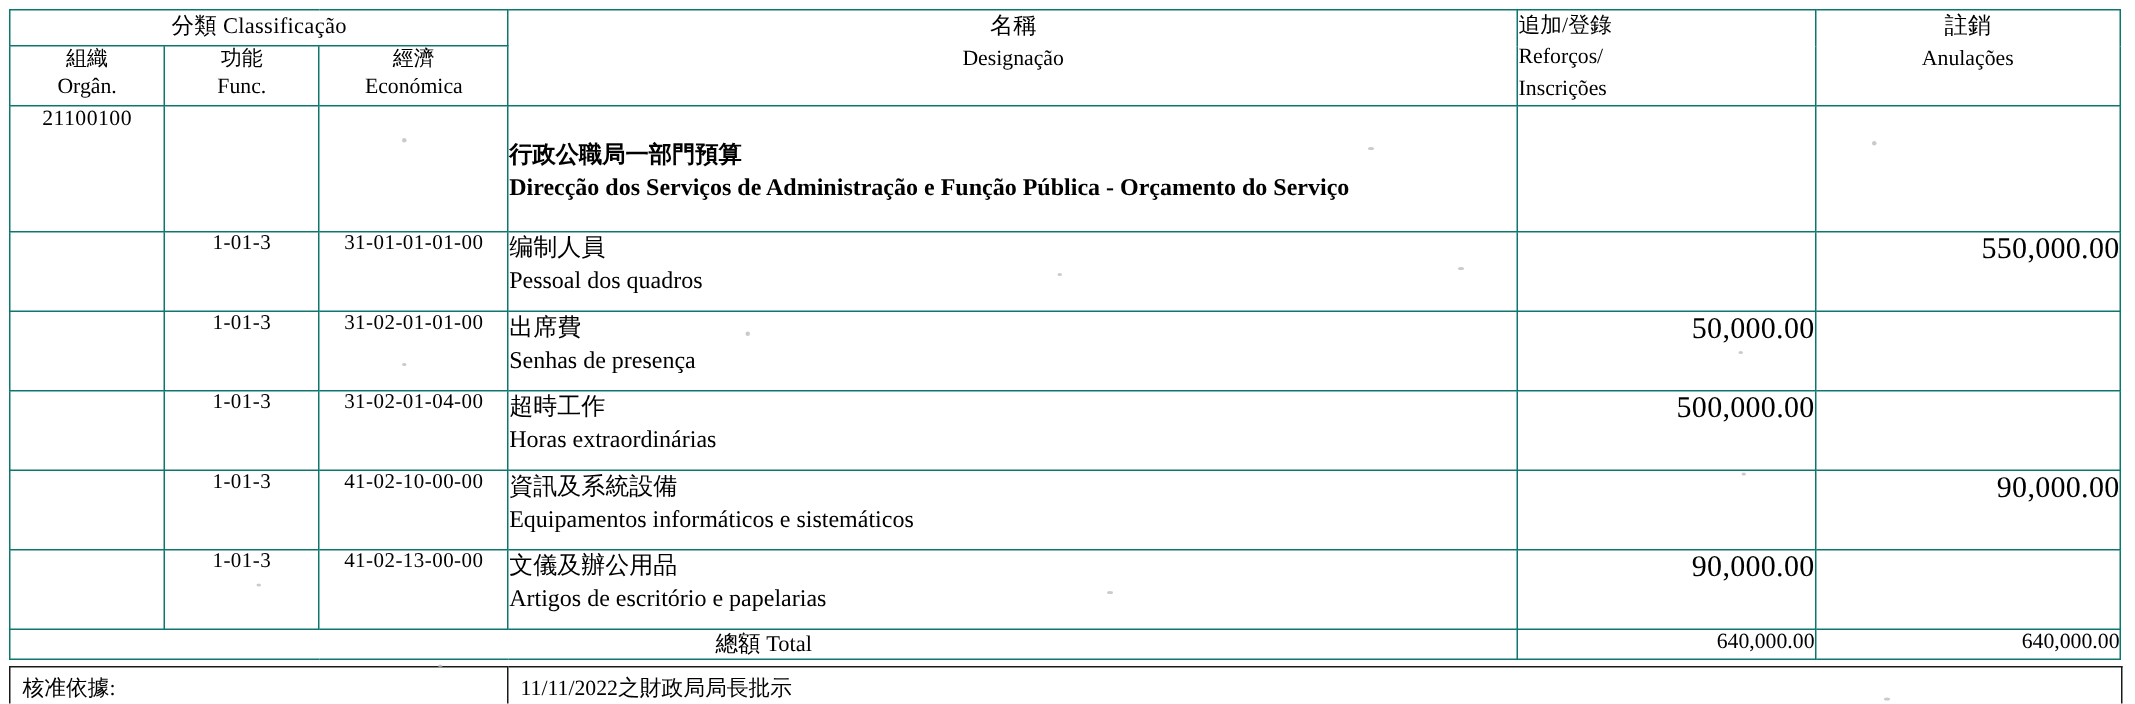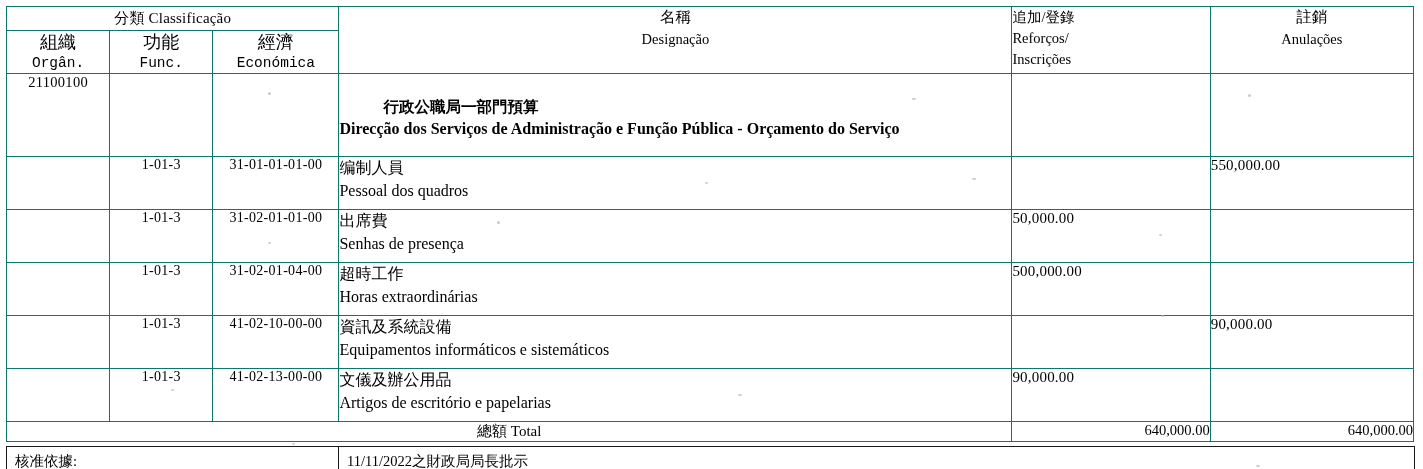--- a/index.html
+++ b/index.html
@@ -40,22 +40,22 @@
     height: 23px;
     line-height: 23px;
     letter-spacing: 0.2px;
   }
   .hdr-cell {
     text-align: center;
     font-size: 14.5px;
     line-height: 1.28;
     padding: 3px 2px 5px 2px;
   }
-  .hdr-cell .zh { font-size: 18px; }
-  .hdr-cell .pt { font-style: normal; font-family: Liberation Mono, monospace; }
+  .hdr-cell .zh { font-size: 14px; }
+  .hdr-cell .pt { font-style: normal; }
   .hdr-tall {
     text-align: center;
     font-size: 15px;
     vertical-align: middle;
   }
   .hdr-tall .zh { display: block; font-size: 15.5px; margin-bottom: 3px; }
   .hdr-tall .pt { display: block; font-size: 14.5px; }
   .hdr-three {
     text-align: left;
     font-size: 14.5px;
@@ -79,24 +79,25 @@
     padding-top: 26px;
   }
   .desig-cell {
     padding: 6px 0 6px 10px;
     font-size: 14.5px;
     line-height: 1.42;
   }
   .desig-cell .zh { font-size: 16px; }
   .desig-cell .pt { font-size: 16px; }
   .title-row .desig-cell { padding-top: 22px; padding-bottom: 16px; }
-  .title-row .zh { font-weight: bold; font-size: 15.5px; margin-left: 44px; }
+  .title-row .zh { font-weight: bold; font-size: 15.5px; }
   .title-row .pt { font-weight: bold; }
   .num-cell {
-    font-size: 15px;
+    text-align: right;
+    font-size: 20px;
     padding: 0 10px 0 0;
     vertical-align: bottom;
     letter-spacing: 0.2px;
   }
   .num-cell.pad-top { padding-bottom: 6px; }
   .item-row td { height: 46px; }
   
   .total-label {
     text-align: center;
     font-size: 15px;

